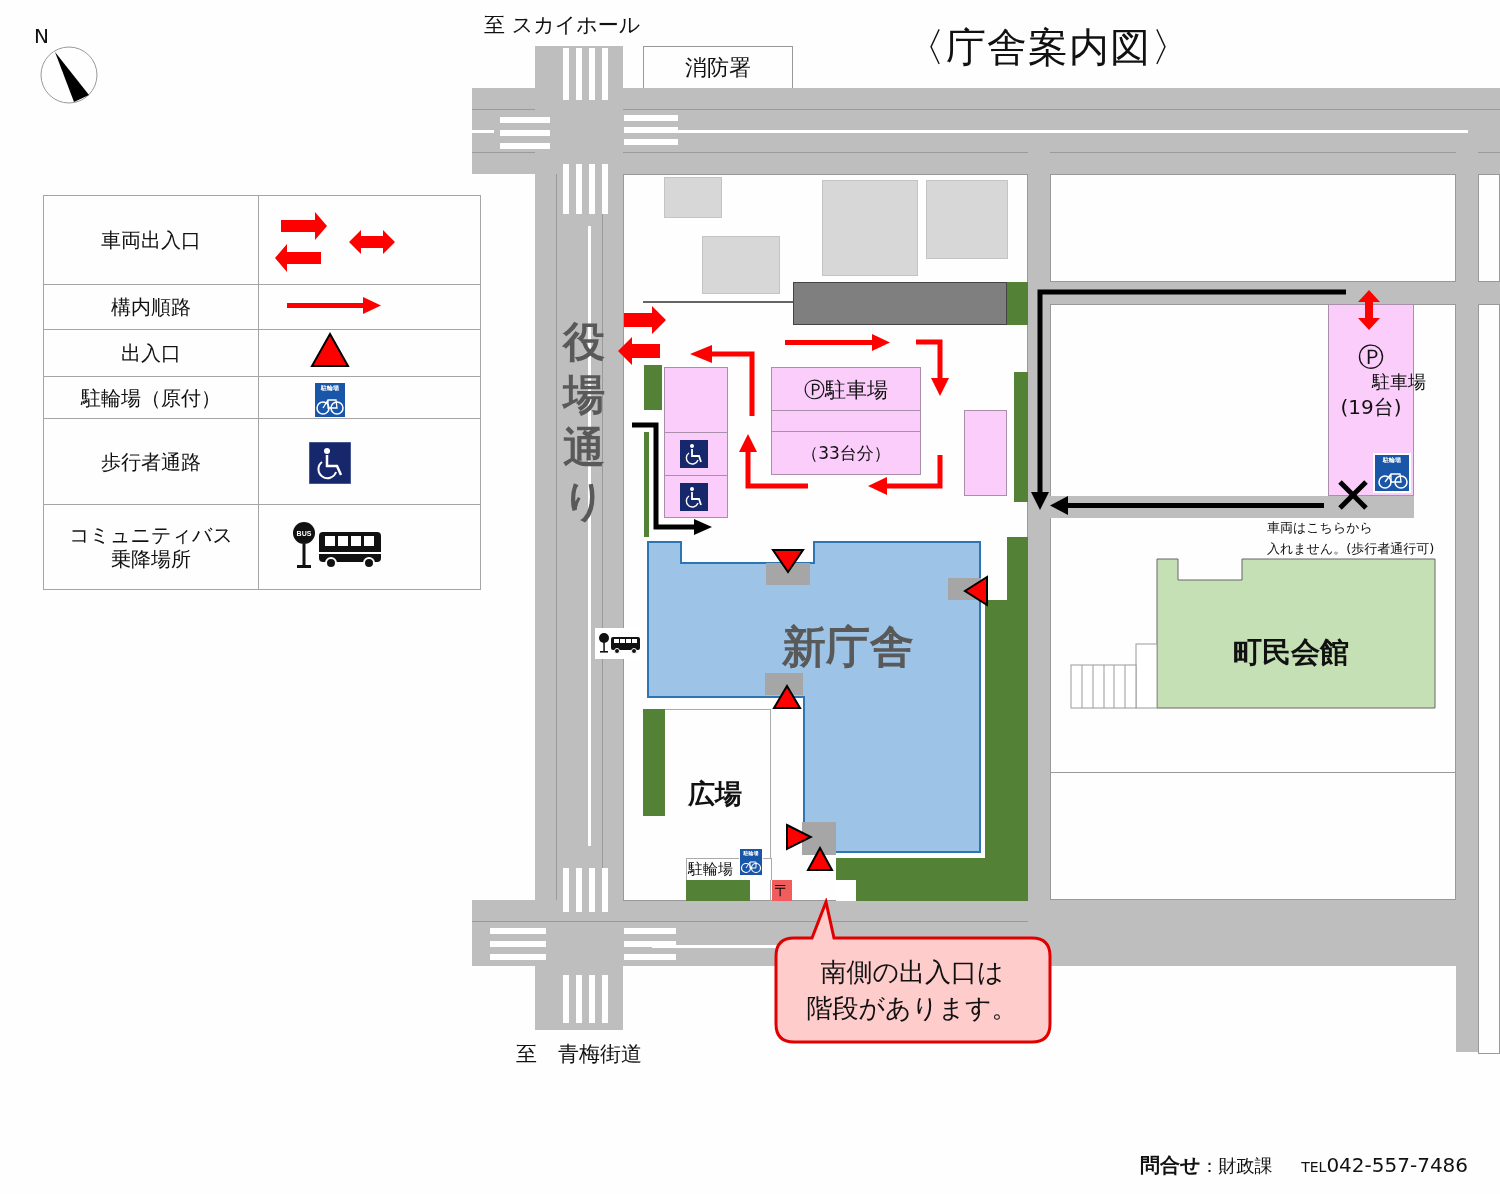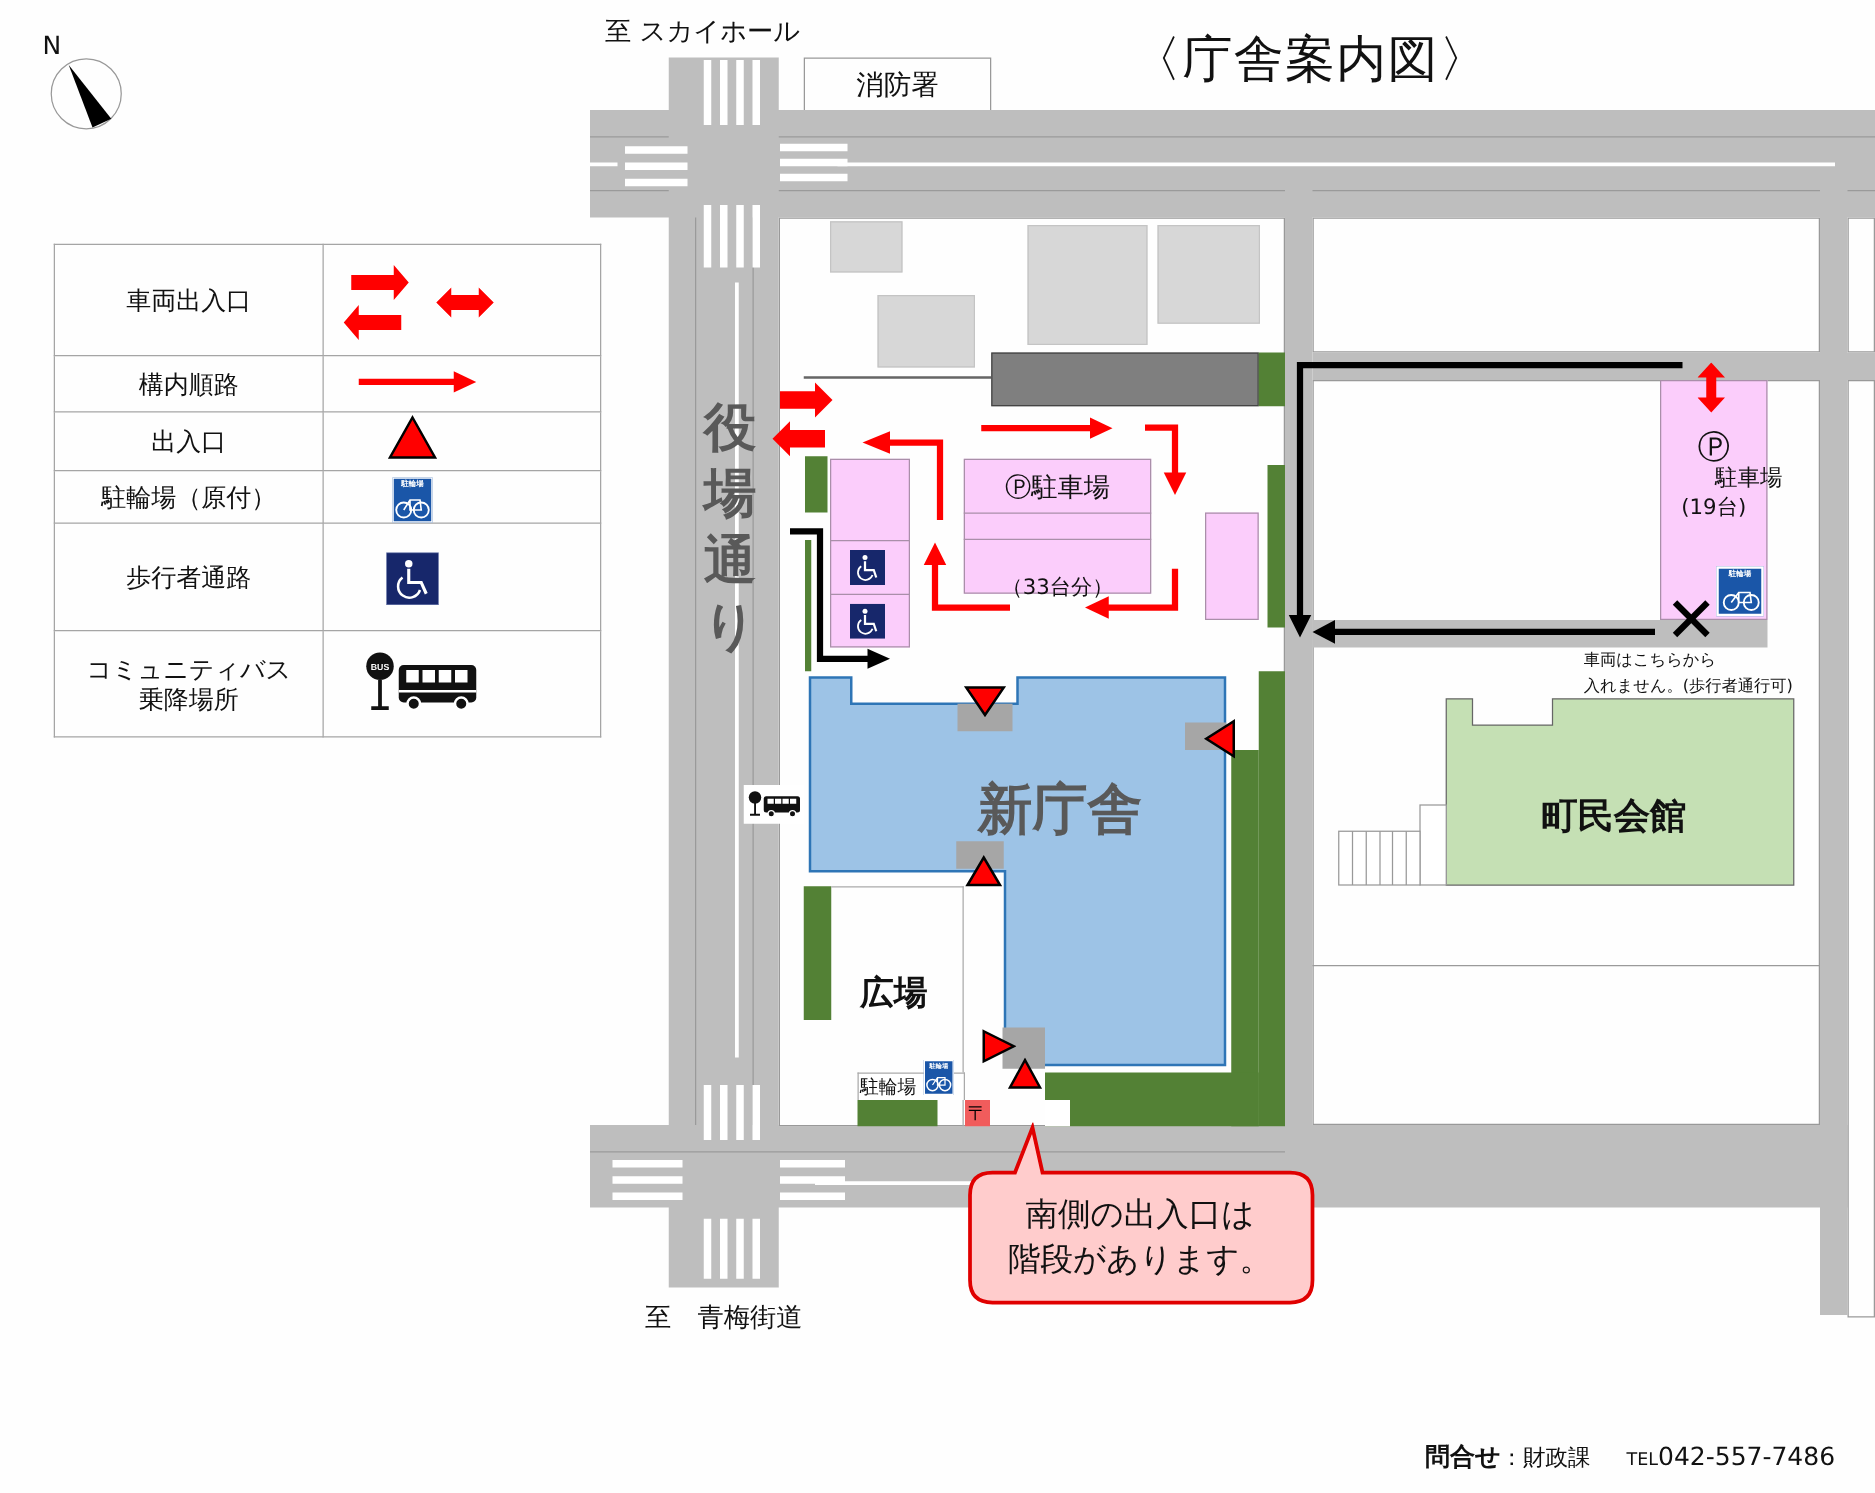--- a/index.html
+++ b/index.html
@@ -217,21 +217,21 @@
   <rect width="28" height="28" fill="#17276b"></rect>
   <circle cx="12" cy="6" r="2" fill="#fff"></circle>
   <path d="M12 9 L12 16 L19 16 L21 22" stroke="#fff" stroke-width="1.8" fill="none"></path>
   <path d="M9 13 A6 6 0 1 0 18 20" stroke="#fff" stroke-width="1.4" fill="none"></path>
 </svg>
 
 <div class="pink" style="left:771px;top:367px;width:150px;height:108px;"></div>
 <div class="abs" style="left:771px;top:410px;width:150px;height:1px;background:#a98fa9;"></div>
 <div class="abs" style="left:771px;top:431px;width:150px;height:1px;background:#a98fa9;"></div>
 <div class="lbl" style="left:771px;top:376px;width:150px;text-align:center;font-size:21px;">Ⓟ駐車場</div>
-<div class="lbl" style="left:771px;top:442px;width:150px;text-align:center;font-size:17px;margin-top:16px;">（33台分）</div>
+<div class="lbl" style="left:771px;top:442px;width:150px;text-align:center;font-size:17px;">（33台分）</div>
 
 <div class="pink" style="left:964px;top:410px;width:43px;height:86px;"></div>
 
 <svg class="abs" style="left:600px;top:300px" width="360" height="220">
 
   <polygon points="24,13 52,13 52,6 66,20 52,34 52,27 24,27" fill="#f00"></polygon>
   <polygon points="60,44 32,44 32,37 18,51 32,65 32,58 60,58" fill="#f00"></polygon>
 
   <rect x="185" y="40" width="90" height="5" fill="#f00"></rect>
   <polygon points="272,34 290,42.5 272,51" fill="#f00"></polygon>
@@ -311,21 +311,21 @@
 <div class="abs" style="left:560px;top:315px;width:48px;font-size:42px;font-weight:bold;color:#595959;line-height:53px;text-align:center;">
   <div>役</div>
   <div>場</div>
   <div>通</div>
   <div>り</div>
 </div>
 
 <div class="pink" style="left:1328px;top:304px;width:86px;height:192px;"></div>
 <div class="lbl" style="left:1328px;top:340px;width:86px;text-align:center;font-size:26px;font-family:'DejaVu Serif',serif;">Ⓟ</div>
 <div class="lbl" style="left:1328px;top:370px;width:86px;text-align:center;font-size:18px;padding-left:28px;">駐車場</div>
-<div class="lbl" style="left:1328px;top:394px;width:86px;text-align:center;font-size:17px;">(19台)</div>
+<div class="lbl" style="left:1328px;top:394px;width:86px;text-align:center;font-size:20px;">(19台)</div>
 <svg class="abs" style="left:1358px;top:290px" width="22" height="42">
   <polygon points="11,0 22,12 15,12 15,28 22,28 11,40 0,28 7,28 7,12 0,12" fill="#f00"></polygon>
 </svg>
 <div class="bike" style="left:1373px;top:453px;width:38px;height:40px;background:#1a56a8;border:2px solid #fff;">
   <div class="bk-label">駐輪場</div>
   <svg width="34" height="26" style="position:absolute;left:1px;top:11px">
     <circle cx="9" cy="16" r="6" fill="none" stroke="#fff" stroke-width="1.5"></circle>
     <circle cx="25" cy="16" r="6" fill="none" stroke="#fff" stroke-width="1.5"></circle>
     <polyline points="9,16 15,8 24,8 25,16 15,16 15,8" fill="none" stroke="#fff" stroke-width="1.3"></polyline>
   </svg>

